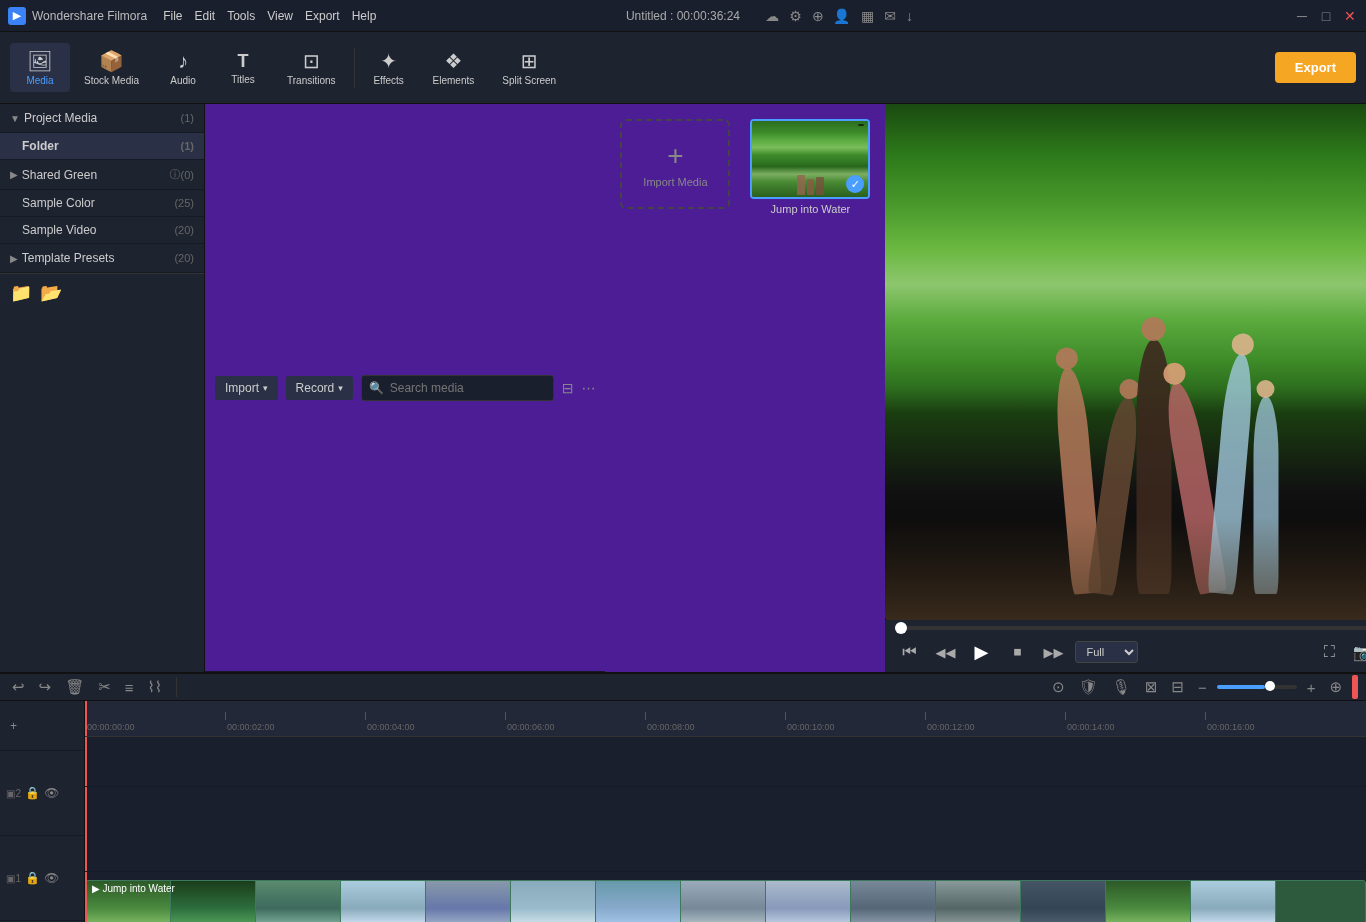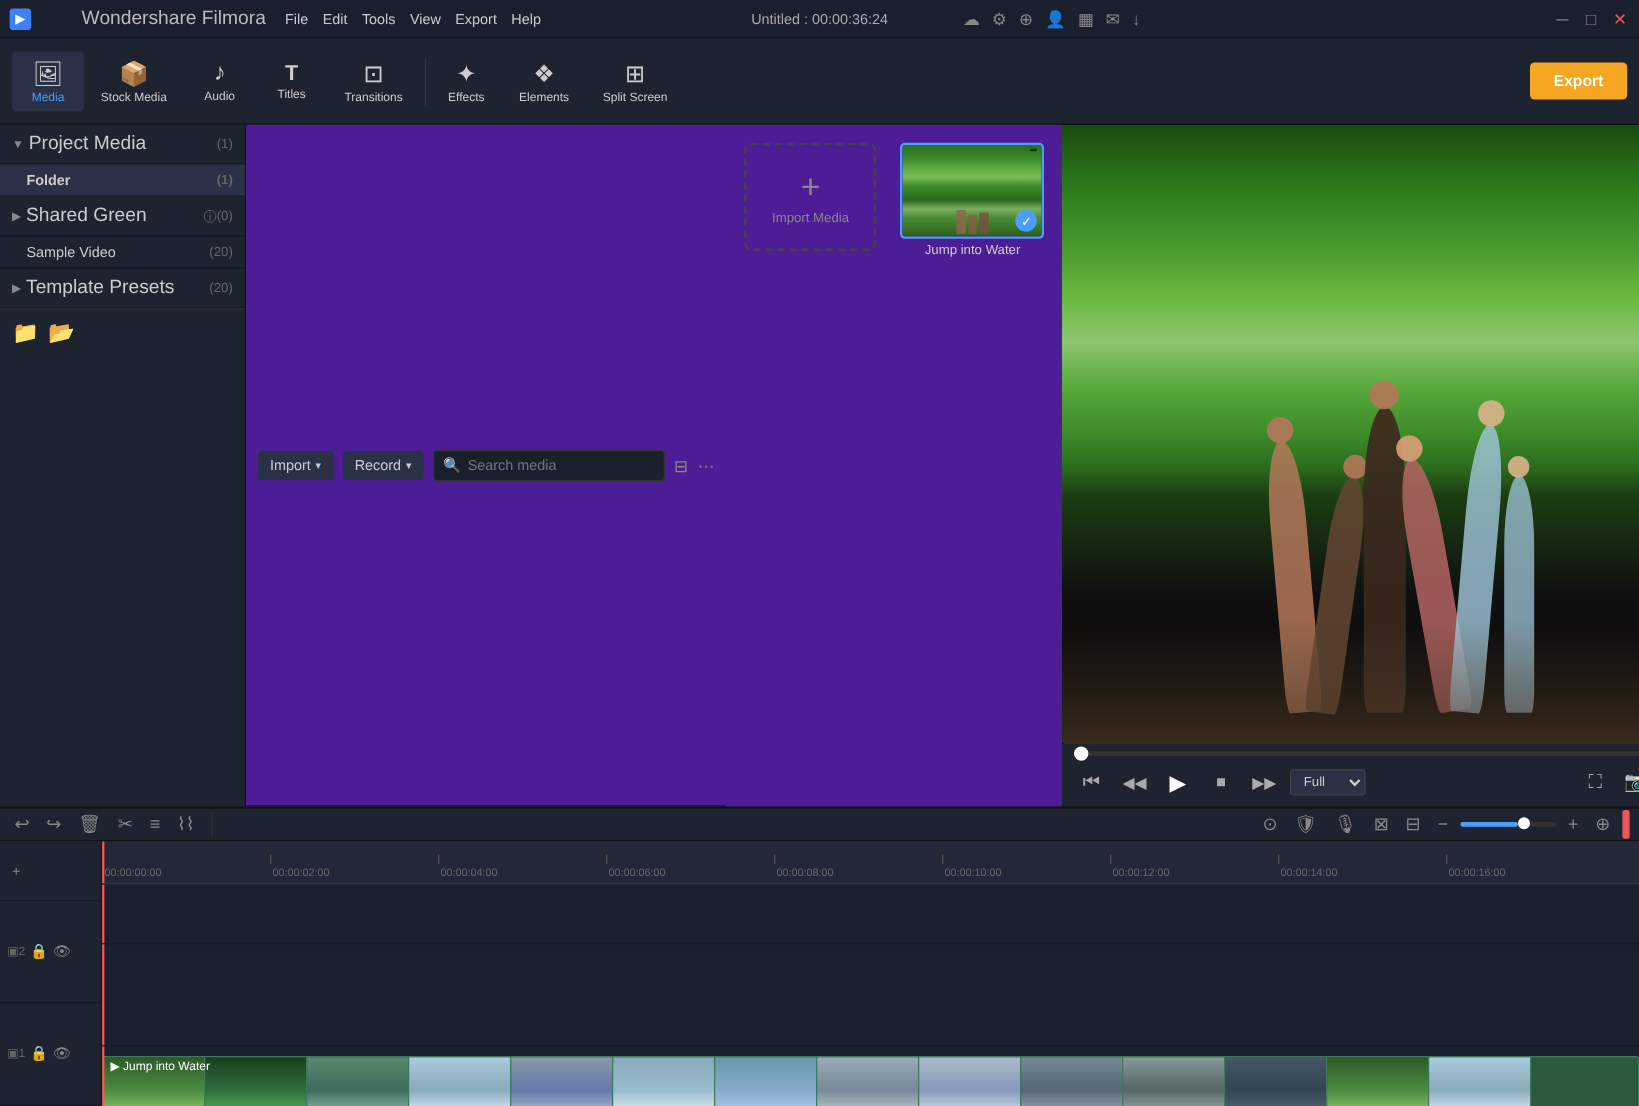--- a/index.html
+++ b/index.html
@@ -27,21 +27,21 @@
     .export-btn { margin-left: auto; background: #f5a623; color: #fff; border: none; border-radius: 4px; padding: 8px 20px; font-size: 13px; font-weight: bold; cursor: pointer; }
 
     
     #main { display: flex; height: calc(922px - 32px - 72px - 250px); }
 
     
     #sidebar { width: 205px; background: #1e2330; border-right: 1px solid #111; overflow-y: auto; flex-shrink: 0; }
     .sidebar-section { padding: 0; }
     .sidebar-header { display: flex; align-items: center; padding: 7px 10px; cursor: pointer; border-bottom: 1px solid #161a25; }
     .sidebar-header .arrow { font-size: 10px; margin-right: 4px; color: #888; }
-    .sidebar-header .label { font-size: 16px; color: #ccc; flex: 1; }
+    .sidebar-header .label { font-size: 12px; color: #ccc; flex: 1; }
     .sidebar-header .count { font-size: 11px; color: #666; }
     .sidebar-header .info-icon { font-size: 11px; color: #666; margin-left: 3px; }
     .sidebar-item { display: flex; align-items: center; padding: 6px 10px 6px 22px; cursor: pointer; border-bottom: 1px solid #161a25; }
     .sidebar-item.active { background: #2a3045; font-weight: bold; }
     .sidebar-item .label { font-size: 12px; color: #ccc; flex: 1; }
     .sidebar-item .count { font-size: 11px; color: #666; }
     .sidebar-footer { display: flex; align-items: center; padding: 8px 10px; gap: 8px; border-top: 1px solid #333; }
     .sidebar-footer span { font-size: 16px; color: #888; cursor: pointer; }
 
     
@@ -122,21 +122,21 @@
     .cf12 { background: linear-gradient(180deg, #445566 0%, #334455 40%, #556677 70%, #445566 100%); }
     .playhead-line { position: absolute; top: 0; left: 0; width: 2px; height: 100%; background: #e55; z-index: 10; pointer-events: none; }
   </style>
 </head>
 <body>
 
 <div id="titlebar">
   <div class="app-icon">
     <span style="font-size:11px;color:white;">▶</span>
   </div>
-  <span style="font-size:16px;color:#bbb;margin-right:16px;margin-left:36px;">Wondershare Filmora</span>
+  <span style="font-size:12px;color:#bbb;margin-right:16px;">Wondershare Filmora</span>
   <div class="menu-bar">
     <span>File</span>
     <span>Edit</span>
     <span>Tools</span>
     <span>View</span>
     <span>Export</span>
     <span>Help</span>
   </div>
   <div class="window-title">Untitled : 00:00:36:24</div>
   <div class="sys-icons" style="margin-left:auto;">
@@ -206,20 +206,24 @@
         <span class="count">(1)</span>
       </div>
     </div>
 
     <div class="sidebar-section">
       <div class="sidebar-header">
         <span class="arrow">▶</span>
         <span class="label">Shared Green</span>
         <span class="info-icon">ⓘ</span>
         <span class="count">(0)</span>
+      </div>
+      <div class="sidebar-item">
+        <span class="label">Sample Color</span>
+        <span class="count">(25)</span>
       </div>
       <div class="sidebar-item">
         <span class="label">Sample Video</span>
         <span class="count">(20)</span>
       </div>
     </div>
 
     <div class="sidebar-section">
       <div class="sidebar-header">
         <span class="arrow">▶</span>

